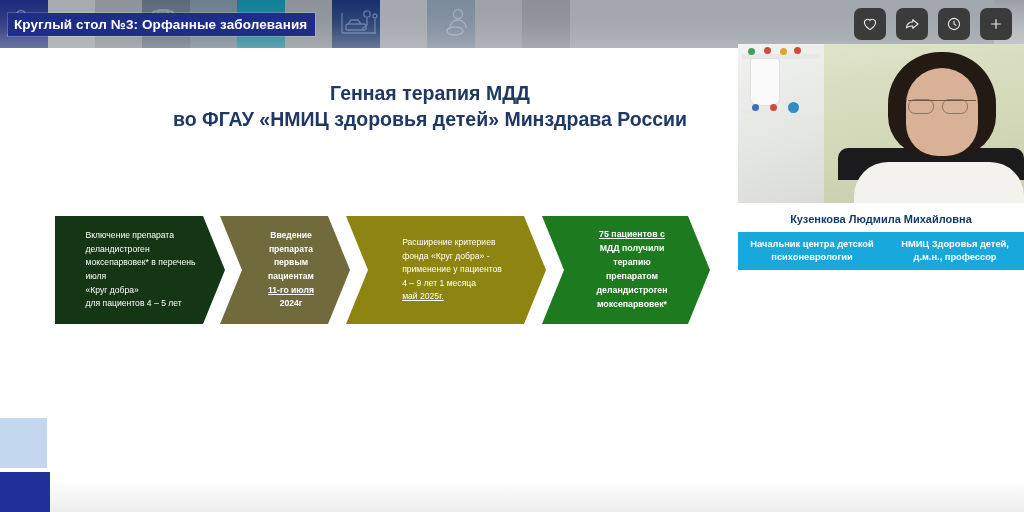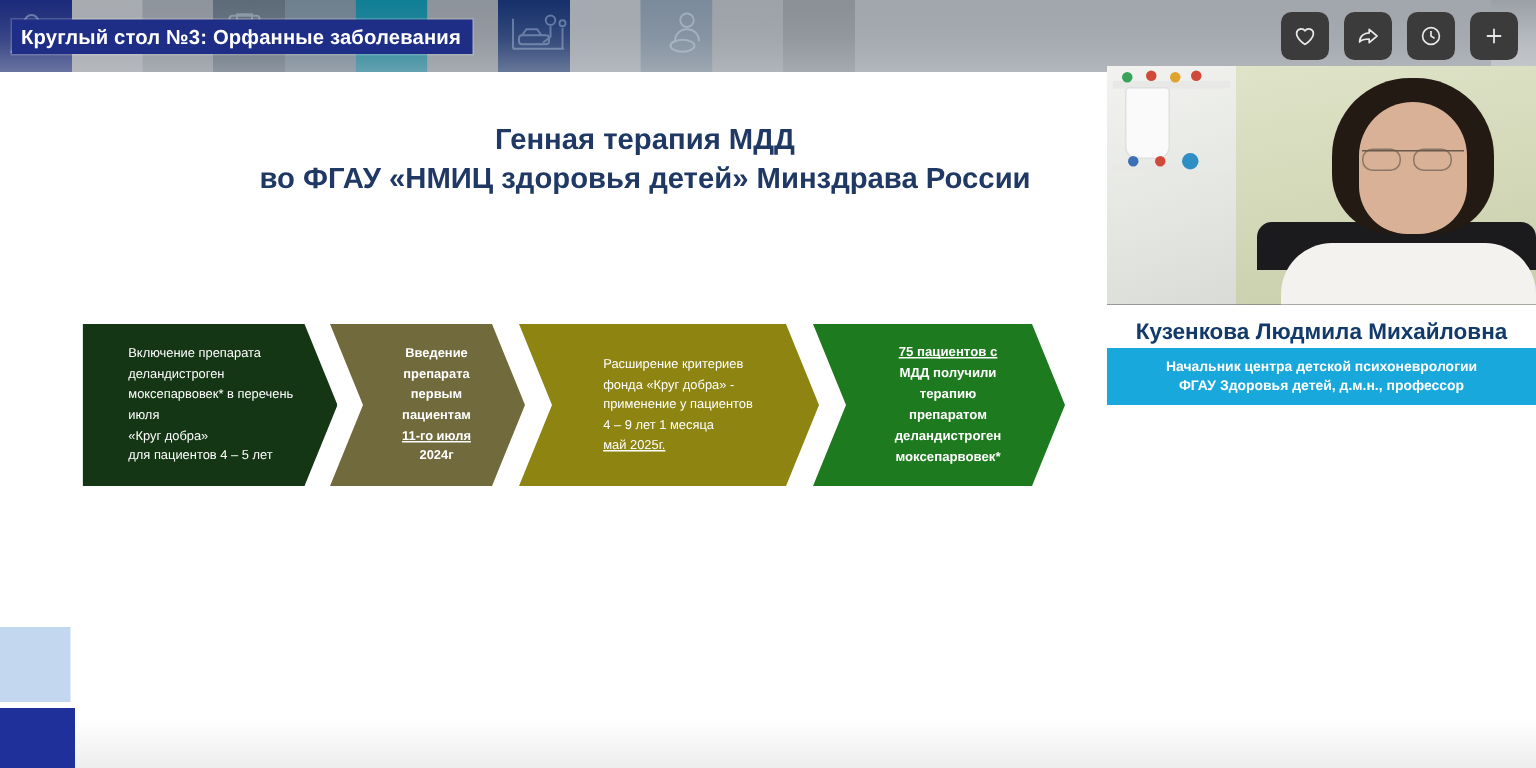--- a/index.html
+++ b/index.html
@@ -156,26 +156,26 @@
   }
   .vid-chair {
     position:absolute; left:100px; top:104px; width:186px; height:32px;
     background:#1b1b1d; border-radius:10px 10px 0 0;
   }
 
   
   .speaker-name {
     position:absolute; left:738px; top:213px; width:286px;
     text-align:center; color:#123a6b;
-    font-size:15px; font-weight:bold;
+    font-size:11px; font-weight:bold;
   }
   .speaker-role {
     position:absolute; left:738px; top:232px; width:286px; height:38px;
     background:#19a8db;
-    display:flex; flex-direction:column;
+    display:flex; flex-direction:row;
     align-items:center; justify-content:center;
     color:#ffffff; font-size:9.3px; font-weight:bold; line-height:1.42;
     text-align:center;
   }
 </style>
 </head>
 <body>
 
 <div id="app">
 
@@ -340,16 +340,16 @@
     <div class="vid-face"></div>
     <div class="vid-lens" style="left:170px;"></div>
     <div class="vid-lens" style="left:204px;"></div>
     <div class="vid-glasses"></div>
     <div class="vid-body"></div>
   </div>
 
   <div class="speaker-name">Кузенкова Людмила Михайловна</div>
   <div class="speaker-role">
     <span>Начальник центра детской психоневрологии</span>
-    <span>ФГАУ Здоровья детей, д.м.н., профессор</span>
+    <span>НМИЦ Здоровья детей, д.м.н., профессор</span>
   </div>
 
 </div>
 
 </body></html>

